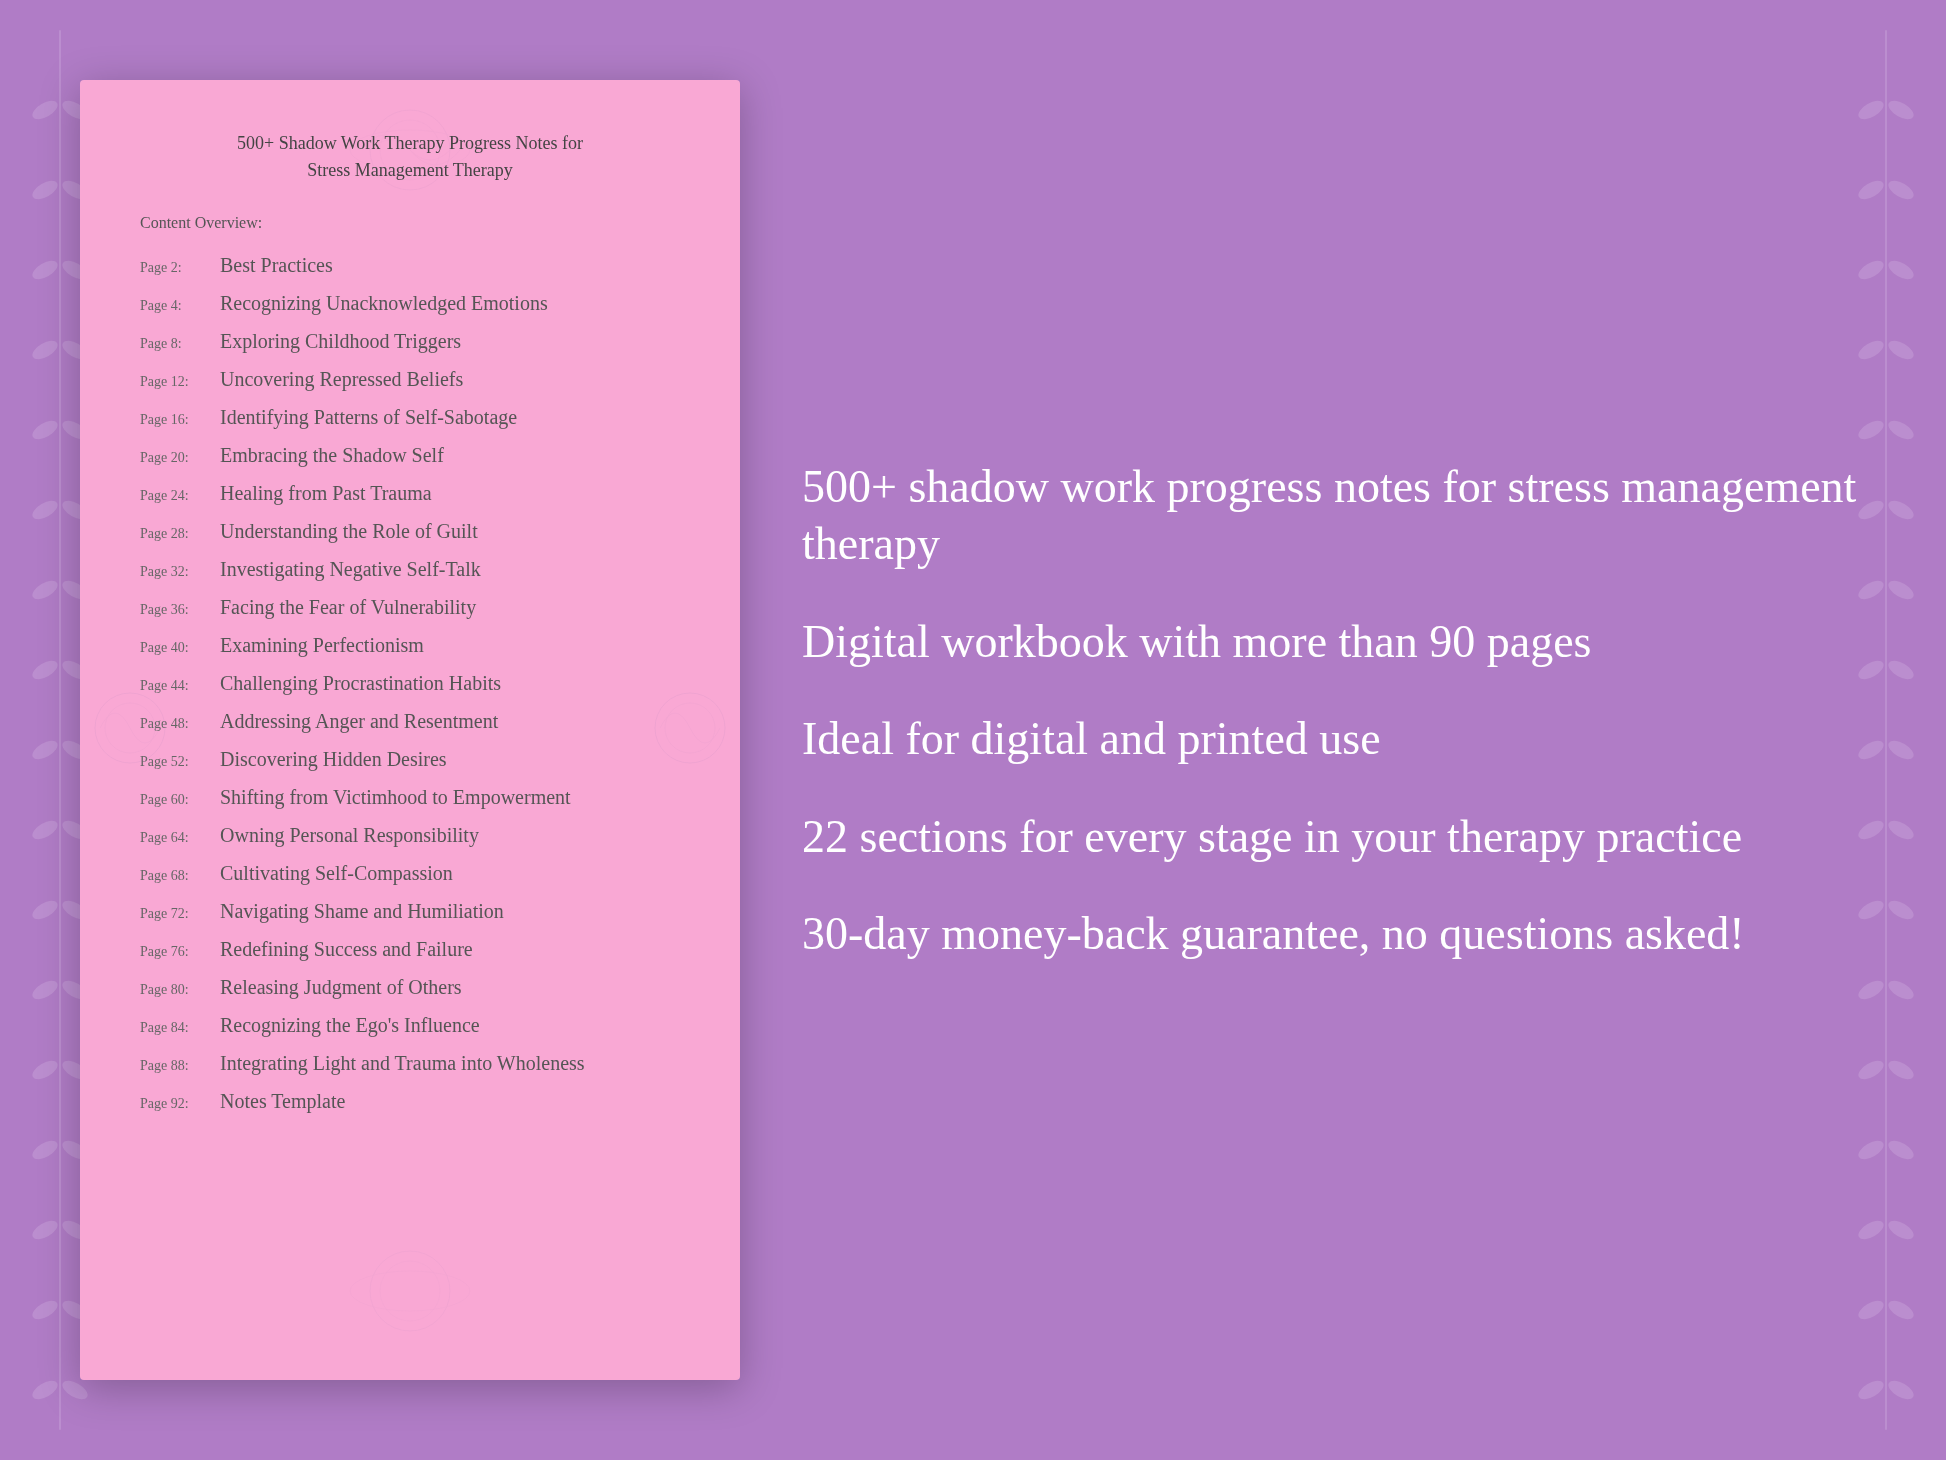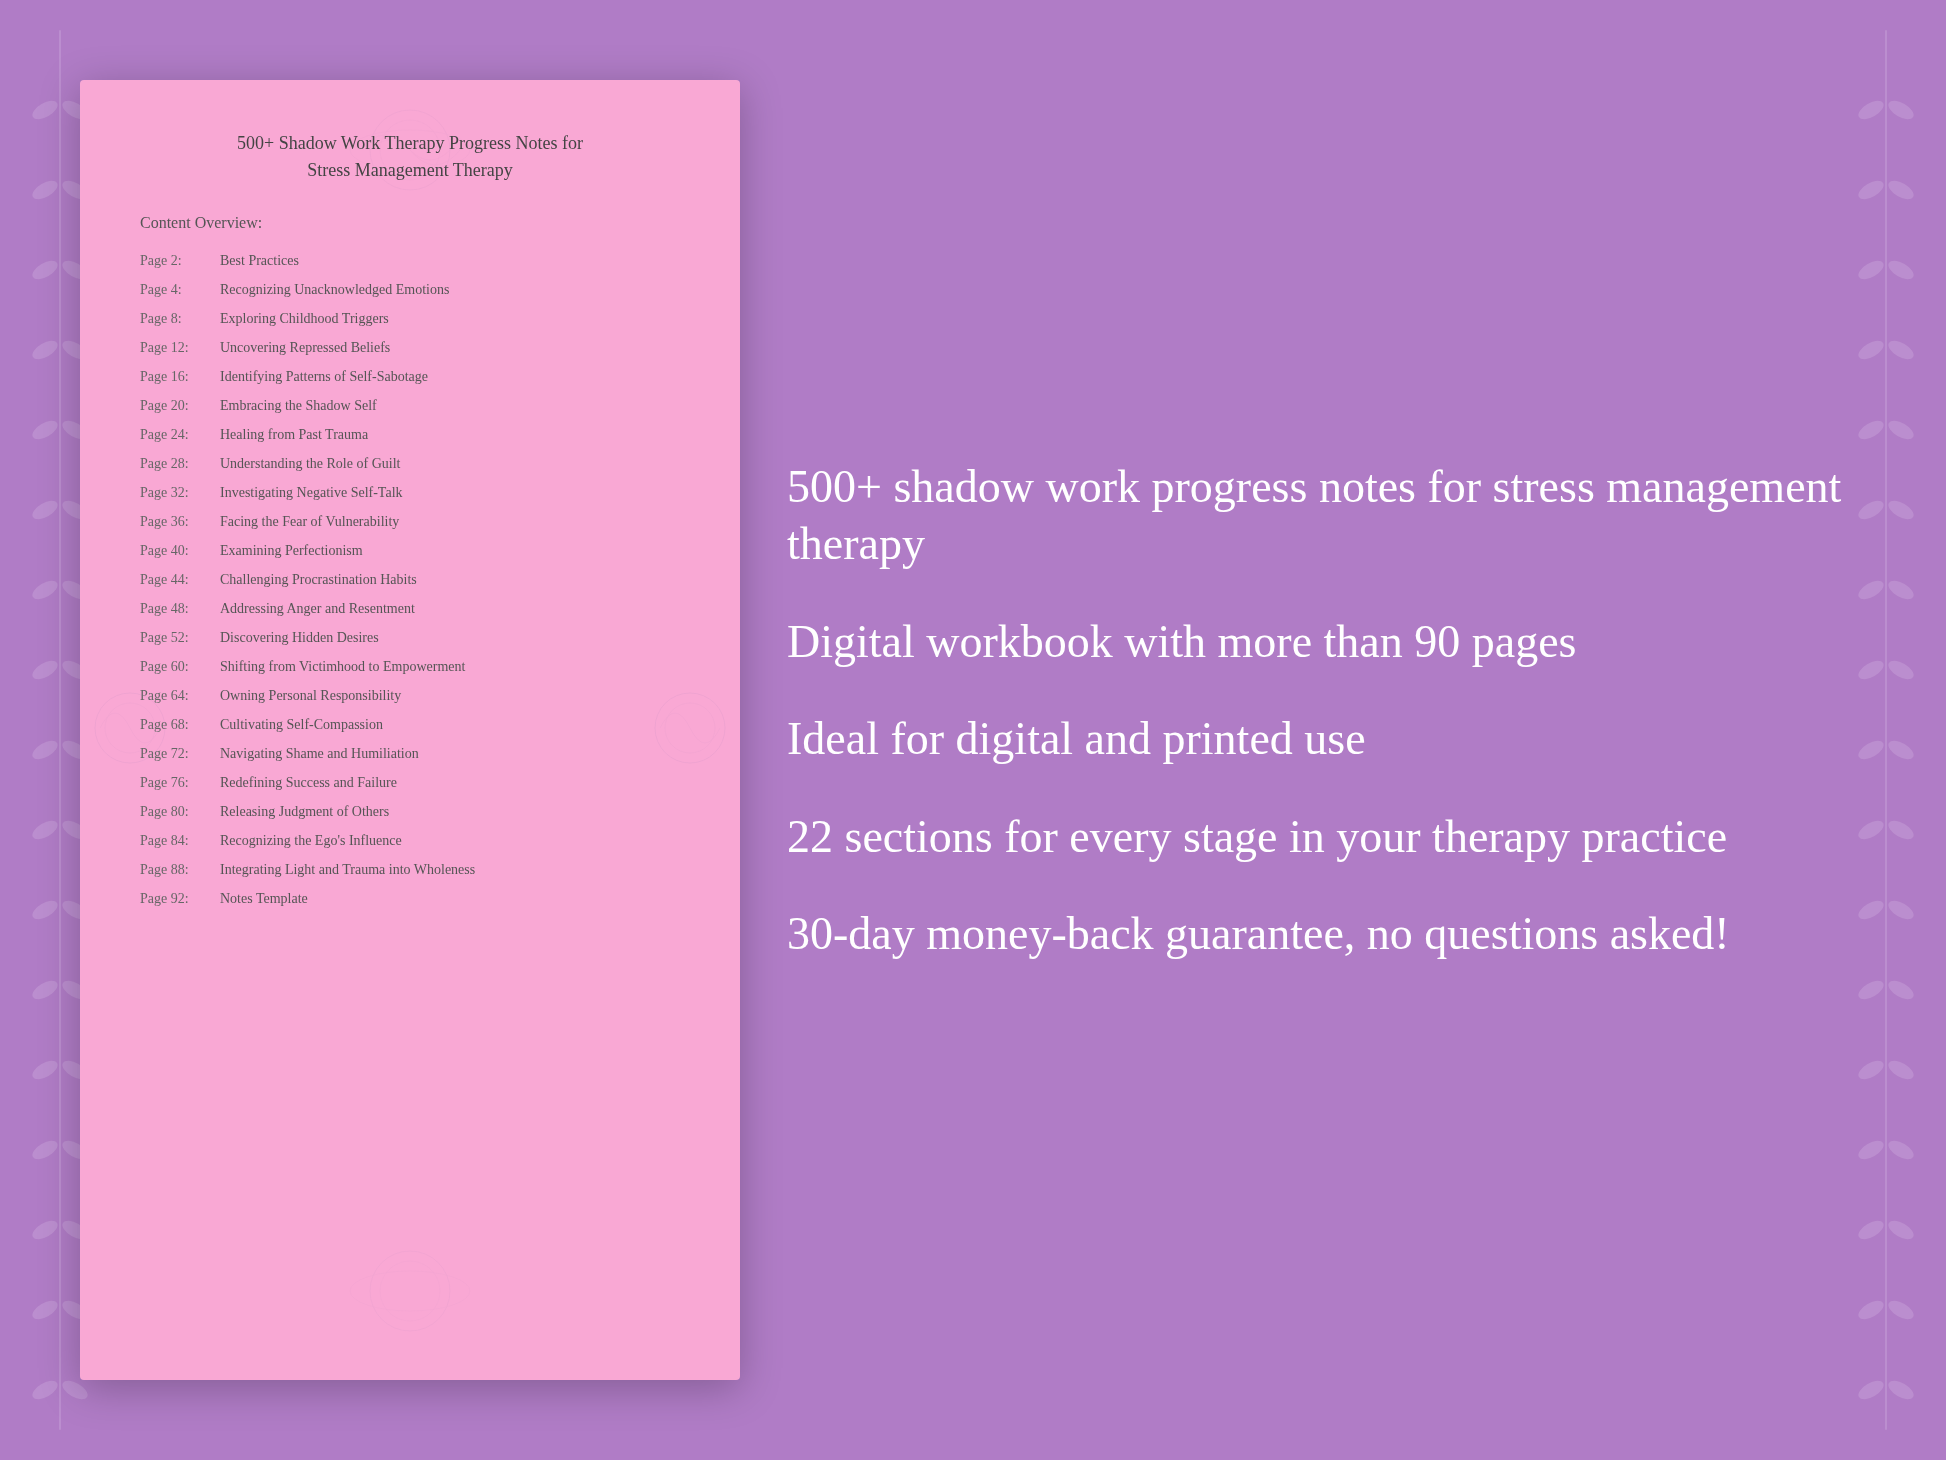--- a/index.html
+++ b/index.html
@@ -102,27 +102,27 @@
 
     .toc-page {
       min-width: 80px;
       color: #666;
       font-size: 14px;
       font-family: Liberation Serif, serif;
     }
 
     .toc-text {
       color: #555;
-      font-size: 14px;
+      font-size: 20px;
     }
 
     
     .right-content {
       flex: 1;
-      padding-left: 47px;
+      padding-left: 62px;
       color: white;
     }
 
     .feature-block {
       margin-bottom: 40px;
     }
 
     .feature-text {
       font-size: 46px;
       font-weight: 300;

